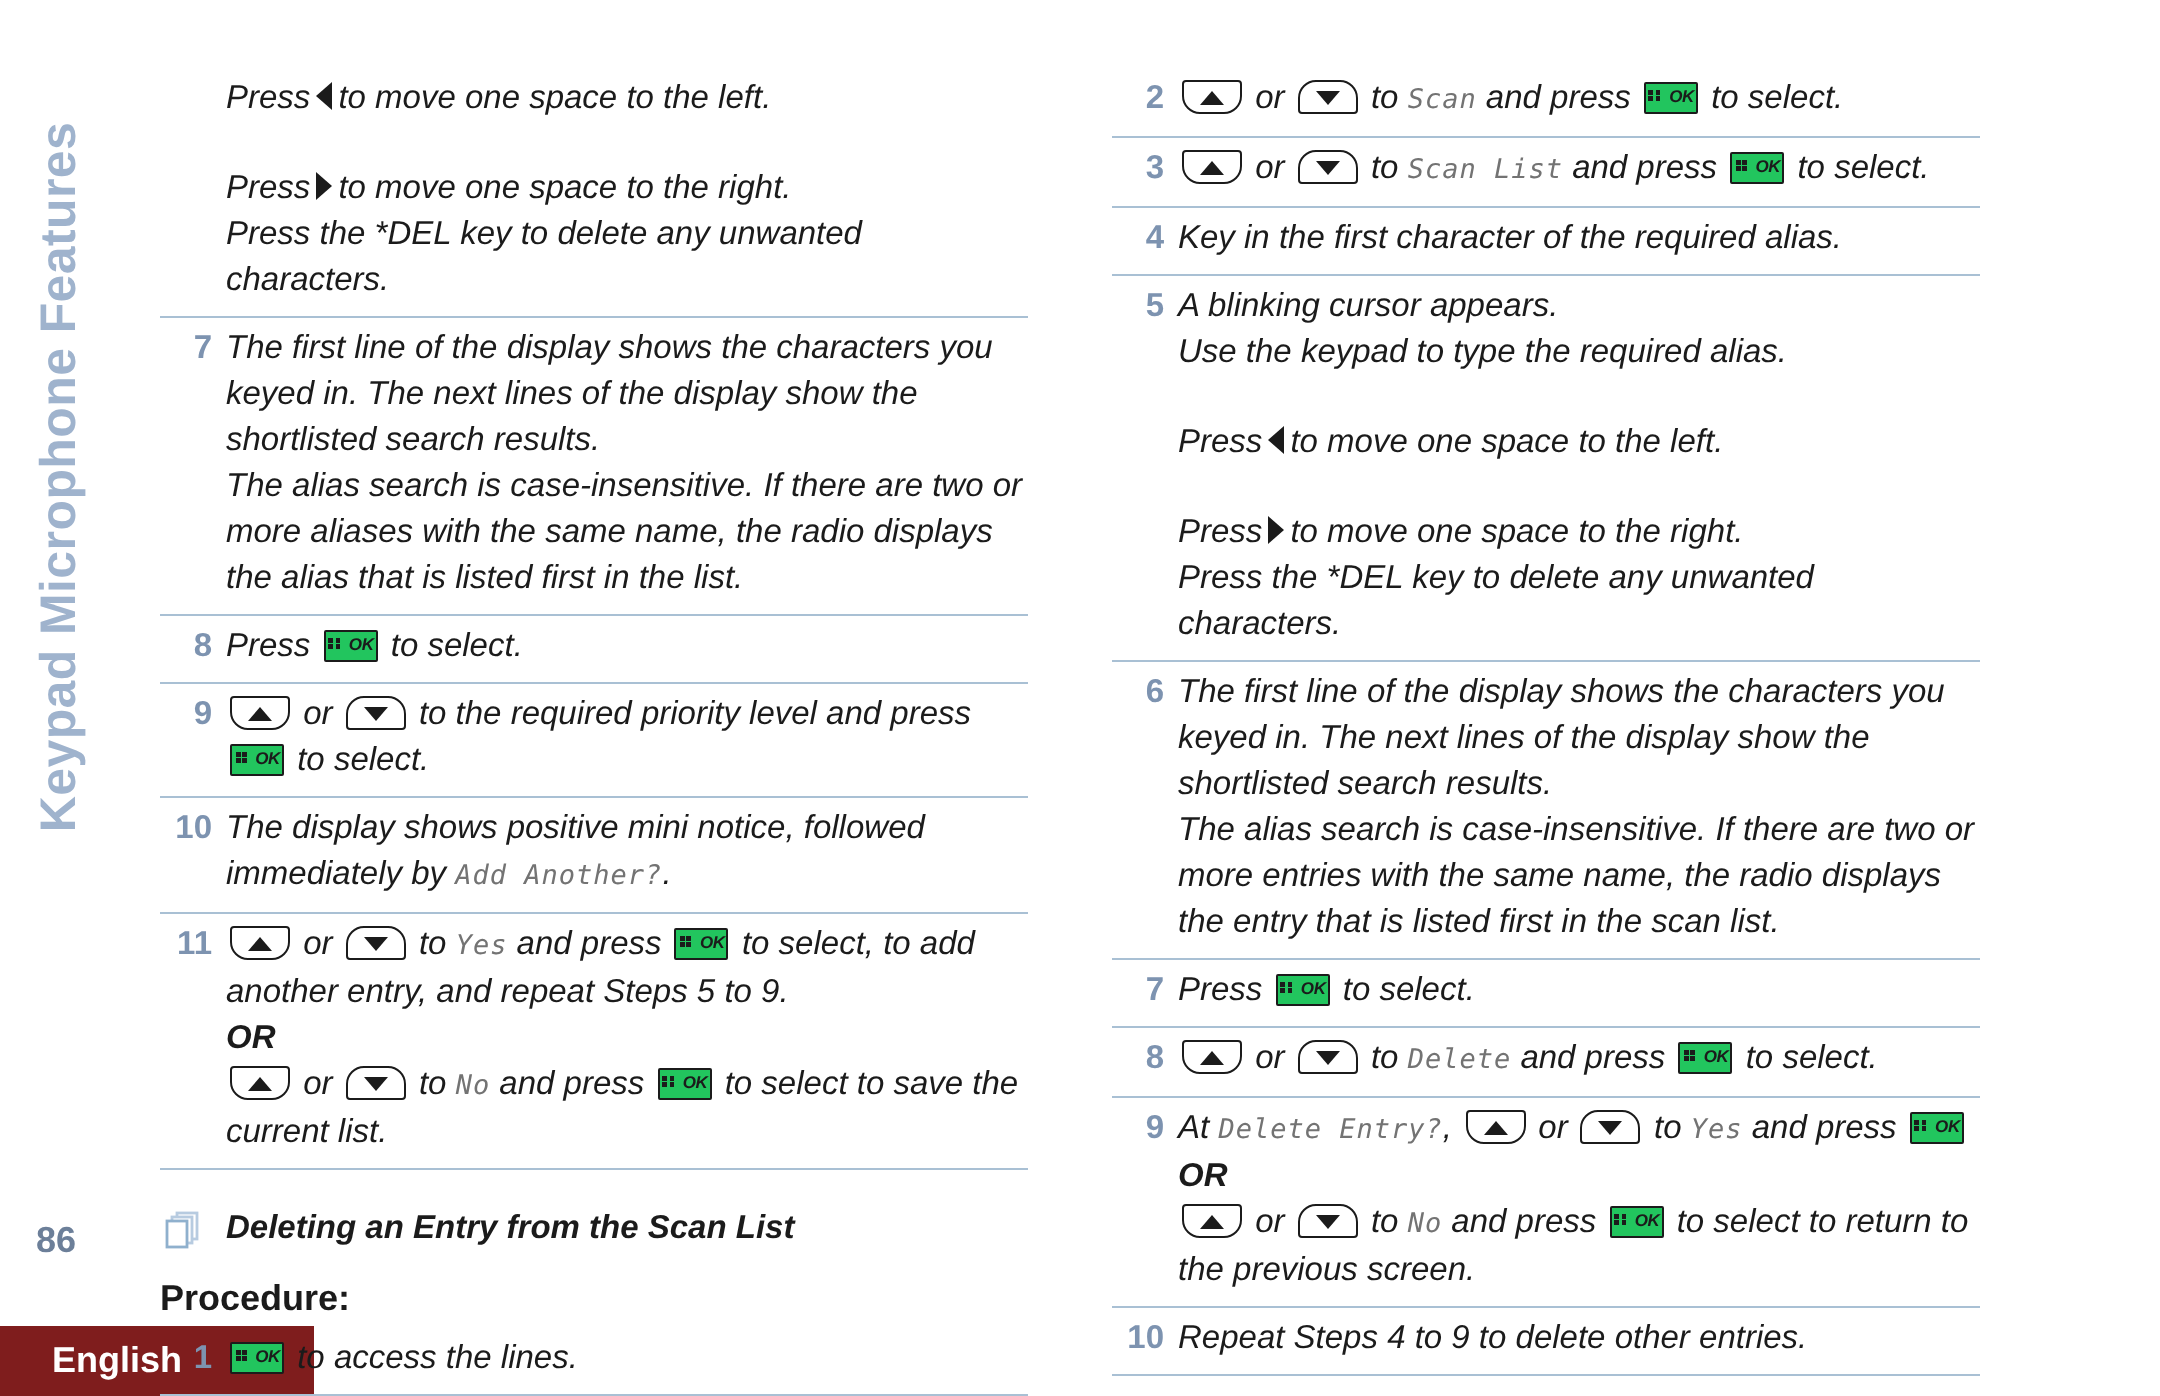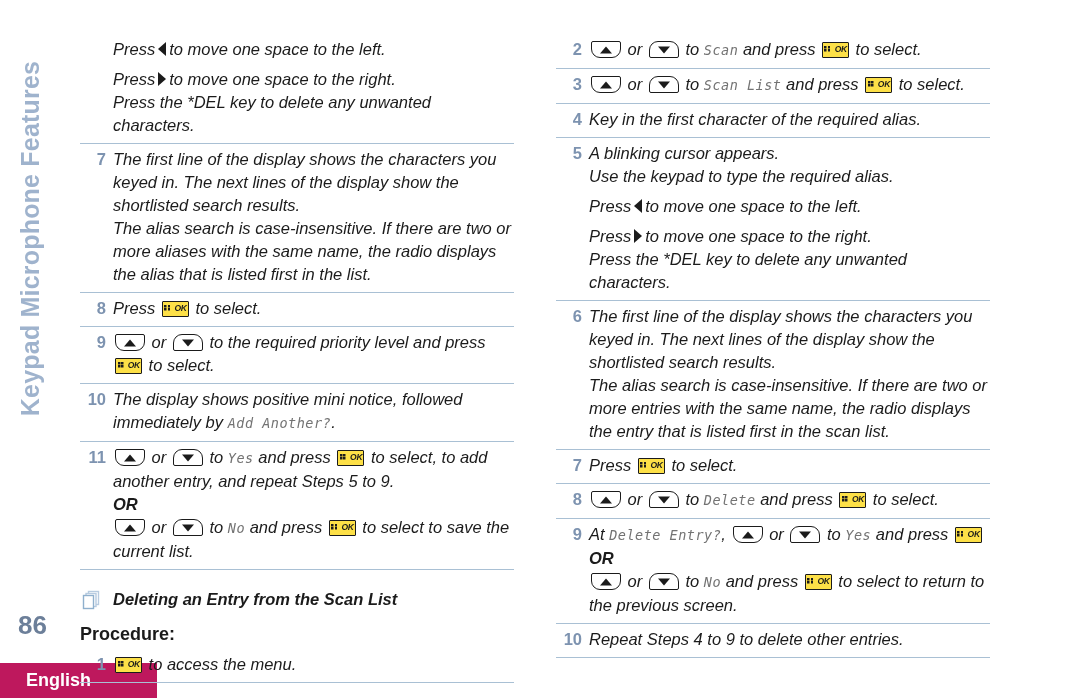--- a/index.html
+++ b/index.html
@@ -37,32 +37,32 @@
     font-weight: bold;
     color: #9fb3cd;
     letter-spacing: .2px;
     white-space: nowrap;
   }
 
   .page-number {
     position: absolute;
     left: 18px;
     top: 610px;
-    font-size: 26px;
+    font-size: 18px;
     font-weight: bold;
     color: #6c7f99;
   }
 
   .lang-bar {
     position: absolute;
     left: 0;
     top: 663px;
     width: 157px;
     height: 35px;
-    background: #be185d;
+    background: #7f1d1d;
   }
   .lang-bar span {
     position: absolute;
     left: 26px;
     top: 7px;
     font-size: 18px;
     font-weight: bold;
     color: #ffffff;
   }
 
@@ -95,21 +95,21 @@
     line-height: 23px;
   }
   .body {
     margin-left: 33px;
     font-size: 16.5px;
     line-height: 23px;
     font-style: italic;
   }
 
   .p      { margin: 0; }
-  .p.gap  { margin-top: 7px; }
+  .p.gap  { margin-top: 22px; }
   .bold   { font-weight: bold; }
 
   
   .plain-block {
     position: relative;
     padding-bottom: 6px;
     margin-bottom: 4px;
   }
   .plain-block .body { margin-left: 33px; }
   .plain-block.ruled { border-bottom: 1.5px solid #a9c0d4; }
@@ -154,21 +154,21 @@
   .key {
     display: inline-block;
     vertical-align: -3px;
     position: relative;
   }
   .key-ok {
     width: 25px;
     height: 14px;
     border: 1.5px solid #1b1b1b;
     border-radius: 1px;
-    background: #fde047;
+    background: #22c55e;
     margin: 0 2px;
   }
   .key-ok .grid {
     position: absolute;
     left: 1.5px;
     top: 2.5px;
     width: 6px;
     height: 6px;
     background:
       linear-gradient(#1b1b1b,#1b1b1b) 0 0/2.5px 2.5px no-repeat,
@@ -341,21 +341,21 @@
     <div class="section-title">Deleting an Entry from the Scan List</div>
   </div>
 
   <div class="procedure">Procedure:</div>
 
   <div class="block ruled">
     <div class="num">1</div>
     <div class="body">
       <p class="p">
         <span class="key key-ok"><span class="grid"></span><span class="lbl">OK</span></span>
-        <span>to access the menu.</span>
+        <span>to access the lines.</span>
       </p>
     </div>
   </div>
 
 </div>
 
 <div class="col col-right">
 
   <div class="block ruled">
     <div class="num">2</div>

